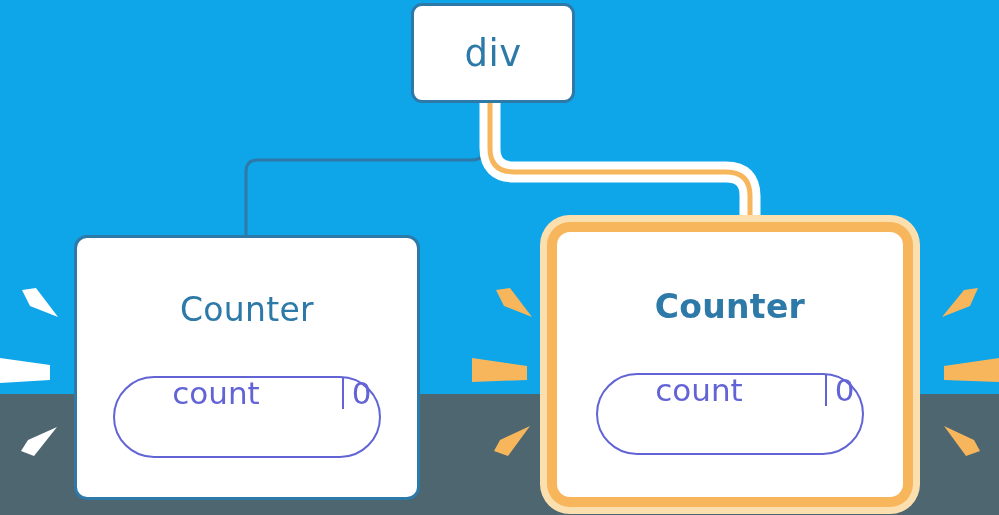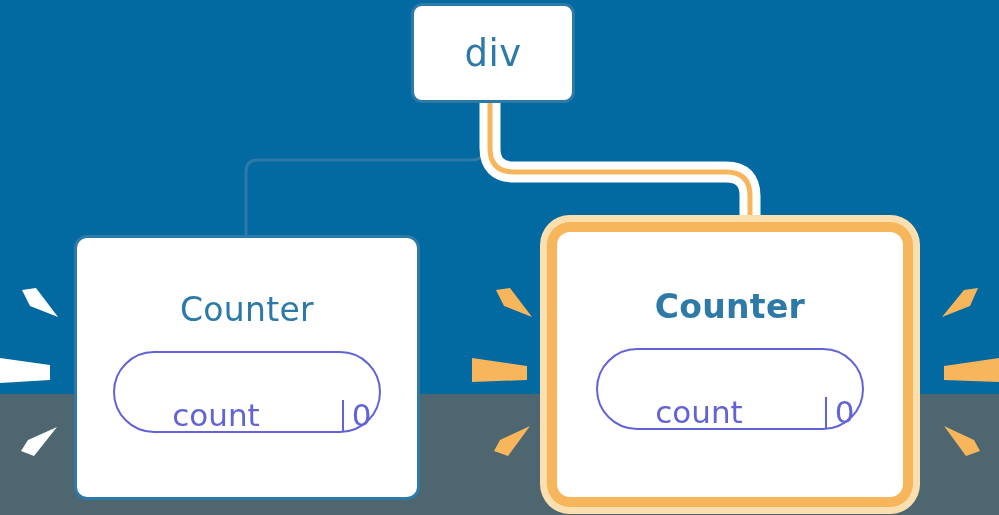--- a/index.html
+++ b/index.html
@@ -10,21 +10,21 @@
   body {
     width: 999px;
     height: 515px;
     overflow: hidden;
     font-family: "DejaVu Sans", sans-serif;
   }
   #stage {
     position: relative;
     width: 999px;
     height: 394px;
-    background: #0369a1;
+    background: #0ea5e9;
   }
   #edges {
     position: absolute;
     left: 0;
     top: 0;
     width: 999px;
     height: 515px;
   }
   #sparkles {
     position: absolute;
@@ -96,27 +96,27 @@
     font-size: 33px;
     line-height: 1;
     margin-top: 55px;
     letter-spacing: 0.3px;
     font-weight: 700;
   }
 
   
   .state-pill {
     position: relative;
-    margin-top: 25px;
+    margin-top: 50px;
     height: 82px;
     width: 268px;
     border: 2px solid #6264d6;
     border-radius: 41px;
     display: flex;
-    align-items: flex-end;
+    align-items: flex-start;
     box-sizing: border-box;
     gap: 41px;
   }
   .state-key,
   .state-val {
     display: flex;
     align-items: center;
     justify-content: center;
     color: #6264d6;
     font-size: 31px;

